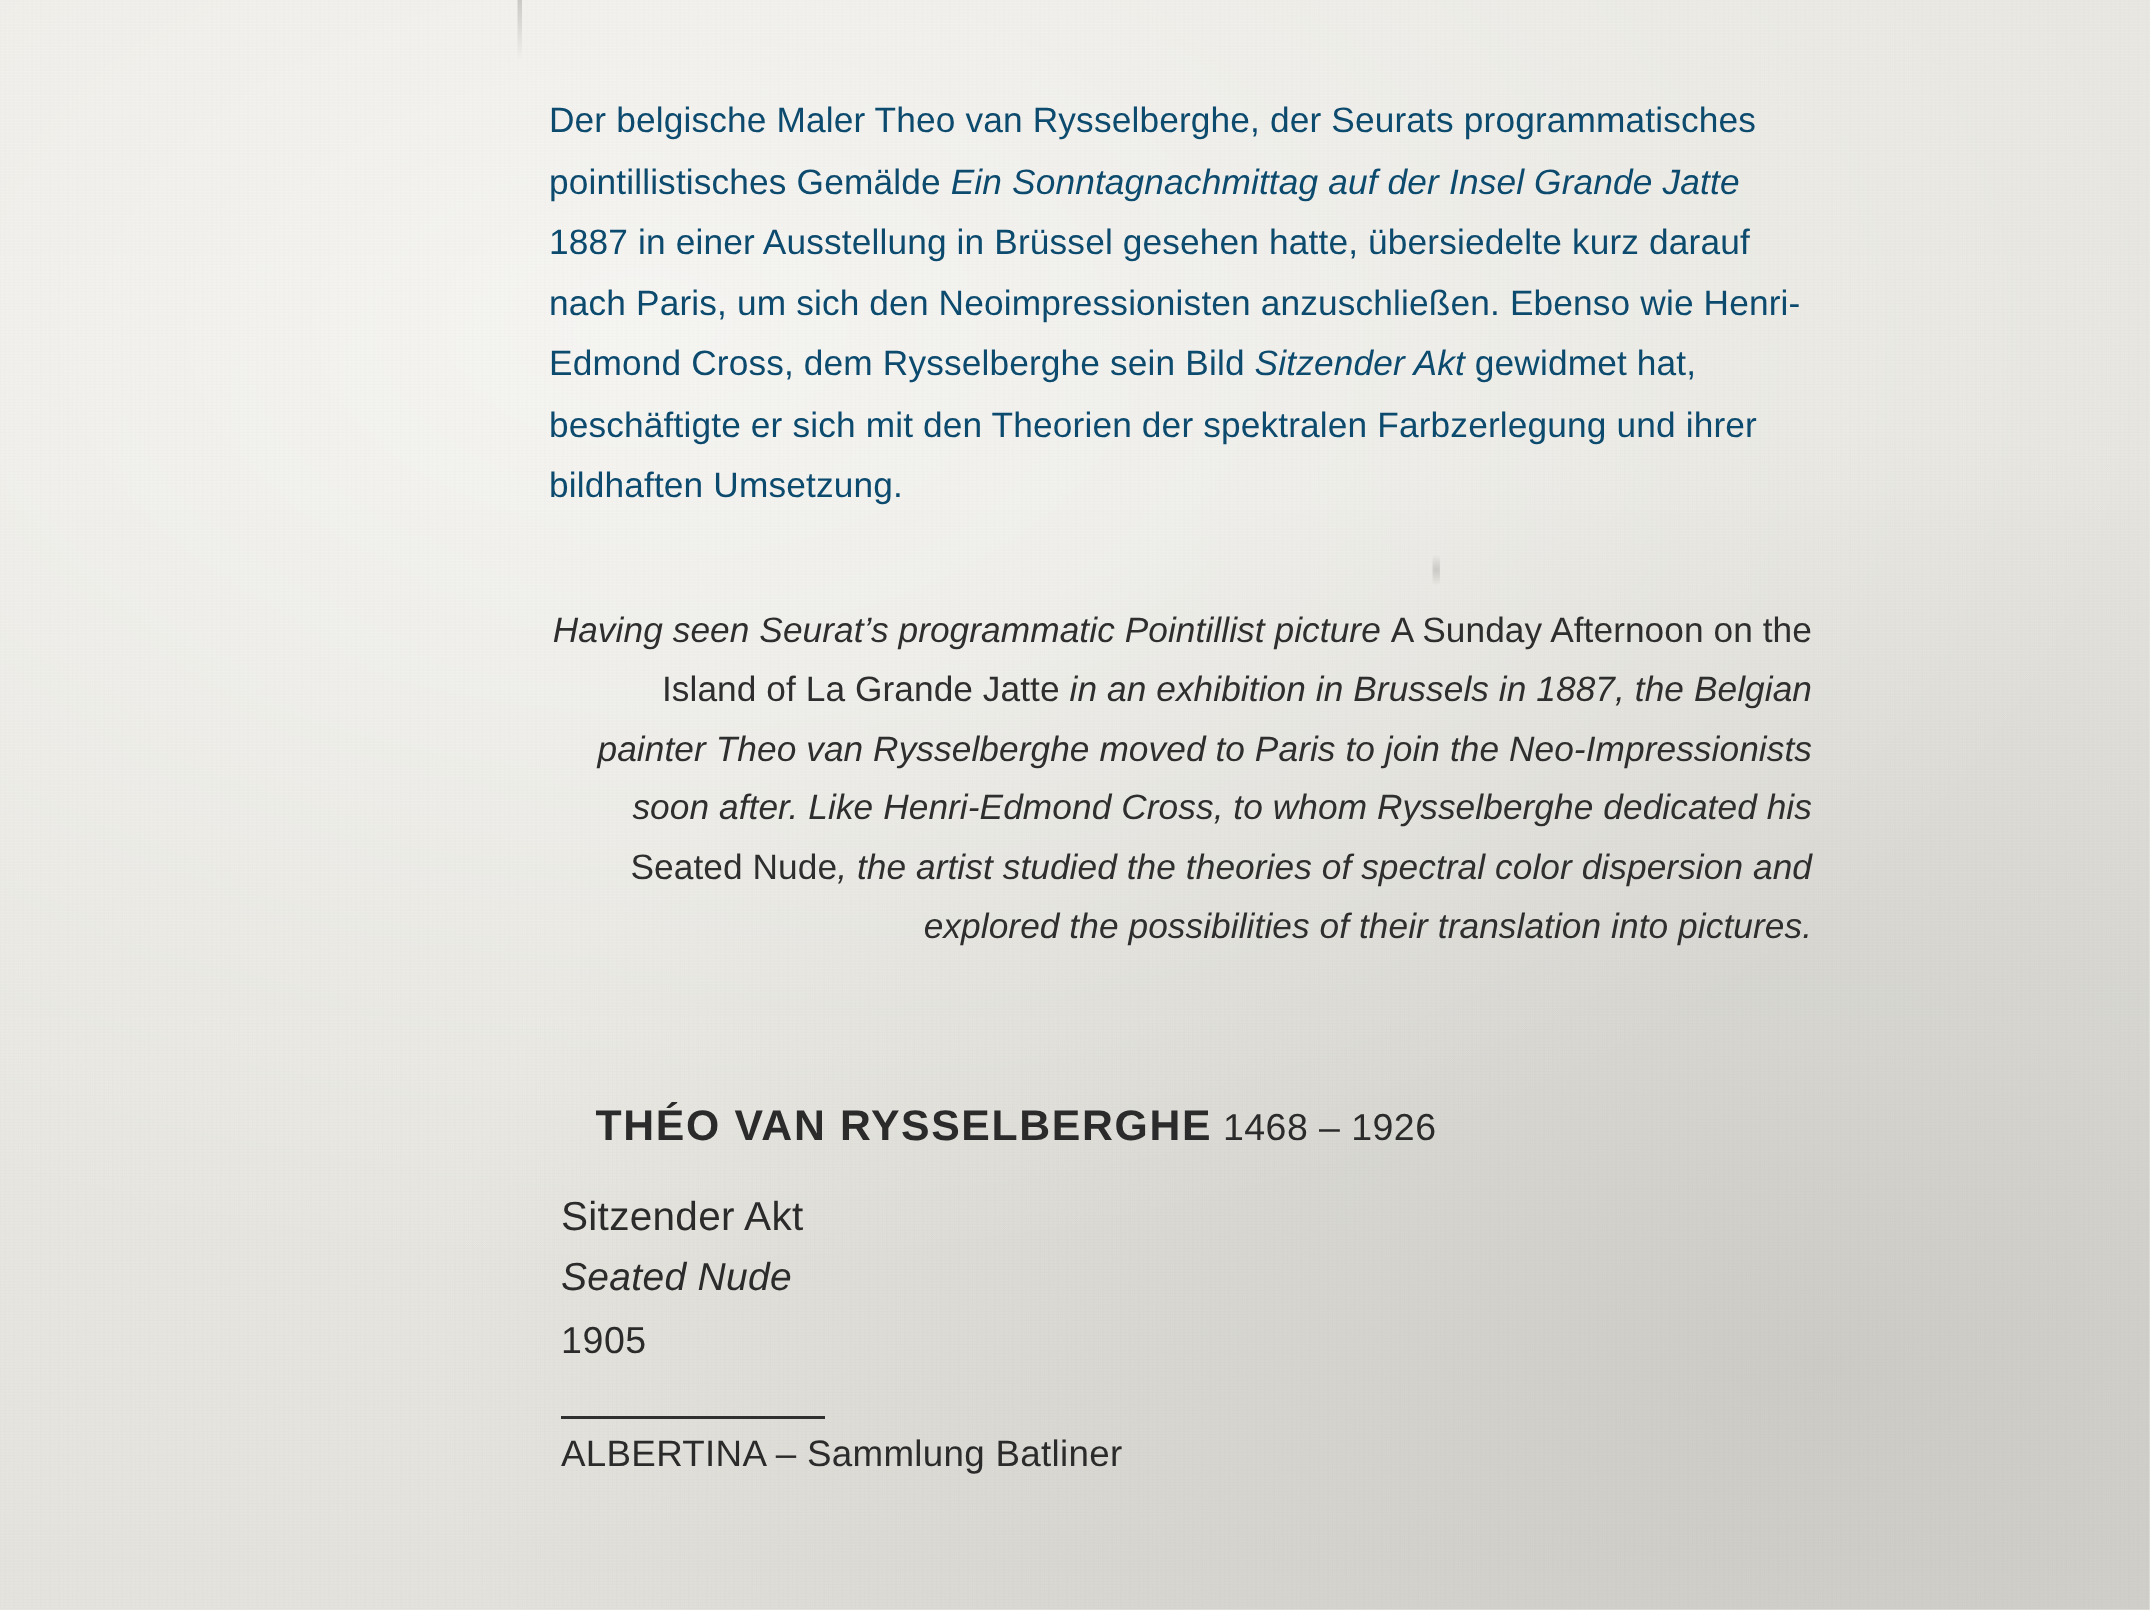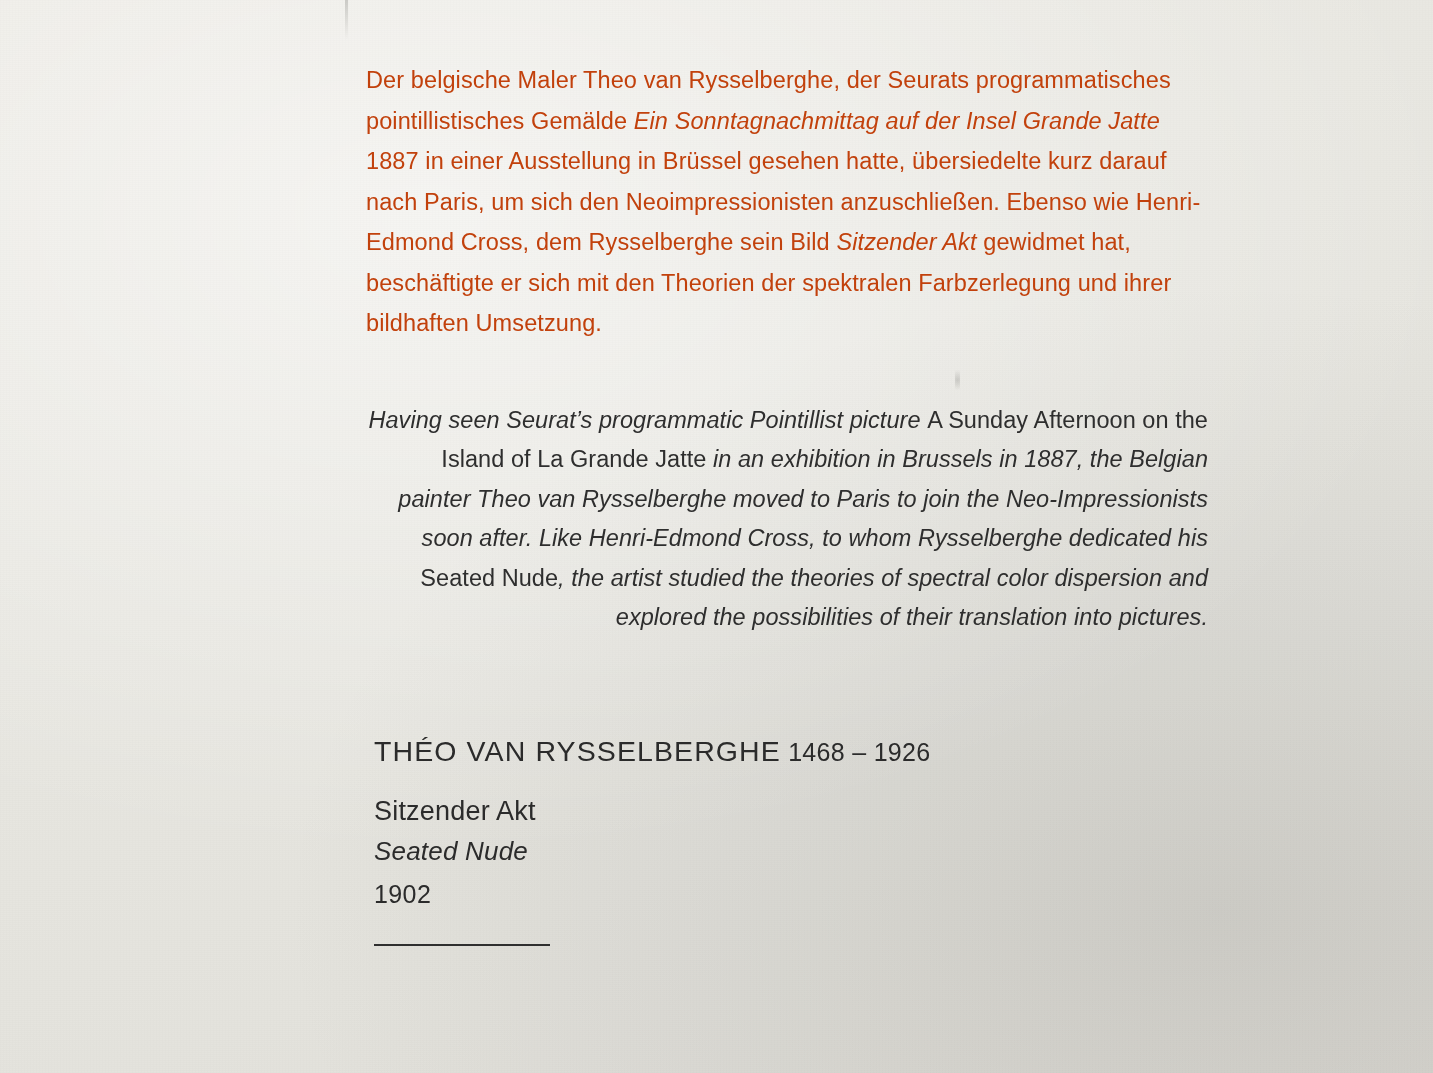--- a/index.html
+++ b/index.html
@@ -38,21 +38,21 @@
     top: 60px;
     width: 850px;
   }
   p {
     margin: 0;
   }
   .para-de {
     font-size: 23.5px;
     line-height: 40.5px;
     letter-spacing: 0.1px;
-    color: #c2410c;
+    color: #0c4a6e;
     width: 842px;
   }
   .para-en {
     margin-top: 57px;
     font-size: 23.5px;
     line-height: 39.5px;
     letter-spacing: 0.05px;
     color: #2e2e2e;
     width: 842px;
     text-align: right;
@@ -65,23 +65,24 @@
     left: 374px;
     top: 735px;
     width: 860px;
   }
   .artist-line {
     font-size: 27px;
     letter-spacing: 0.4px;
     white-space: nowrap;
   }
   .artist-name {
-    font-weight: normal;
+    font-weight: bold;
     font-size: 28.5px;
     letter-spacing: 1.1px;
+    margin-left: 23px;
   }
   .artist-dates {
     font-weight: normal;
     font-size: 25px;
     letter-spacing: 0.3px;
   }
   .title-de {
     margin-top: 28px;
     font-size: 27px;
     letter-spacing: 0.2px;
@@ -135,15 +136,16 @@
   <p class="para-en" id="para-en"><span class="it">Having seen Seurat’s programmatic Pointillist picture </span><span class="rm">A Sunday Afternoon on the Island of La Grande Jatte</span><span class="it"> in an exhibition in Brussels in 1887, the Belgian painter Theo van Rysselberghe moved to Paris to join the Neo-Impressionists soon after. Like Henri-Edmond Cross, to whom Rysselberghe dedicated his </span><span class="rm">Seated Nude</span><span class="it">, the artist studied the theories of spectral color dispersion and explored the possibilities of their translation into pictures.</span></p>
 
 </div>
 
 <div class="credit-block">
   <div class="artist-line">
     <span class="artist-name">THÉO VAN RYSSELBERGHE</span><span class="artist-dates"> 1468 – 1926</span>
   </div>
   <div class="title-de">Sitzender Akt</div>
   <div class="title-en">Seated Nude</div>
-  <div class="year">1902</div>
+  <div class="year">1905</div>
   <div class="rule"></div>
+  <div class="collection">ALBERTINA – Sammlung Batliner</div>
 </div>
 
 </body></html>

